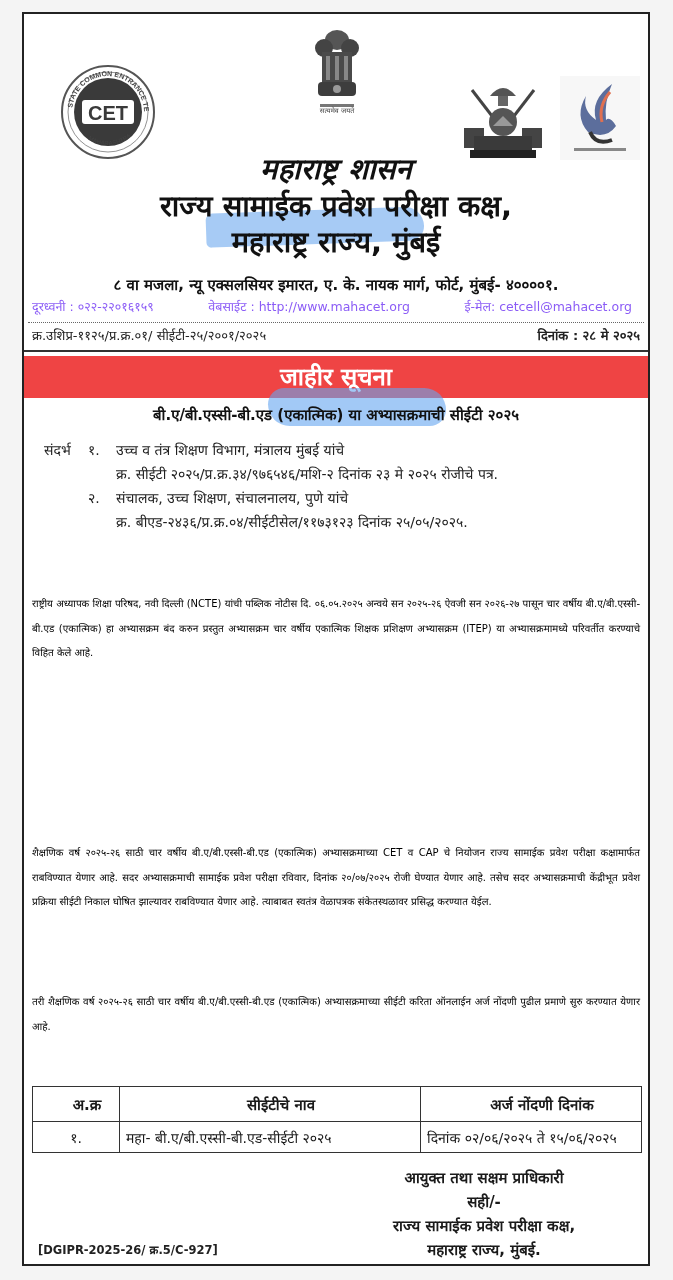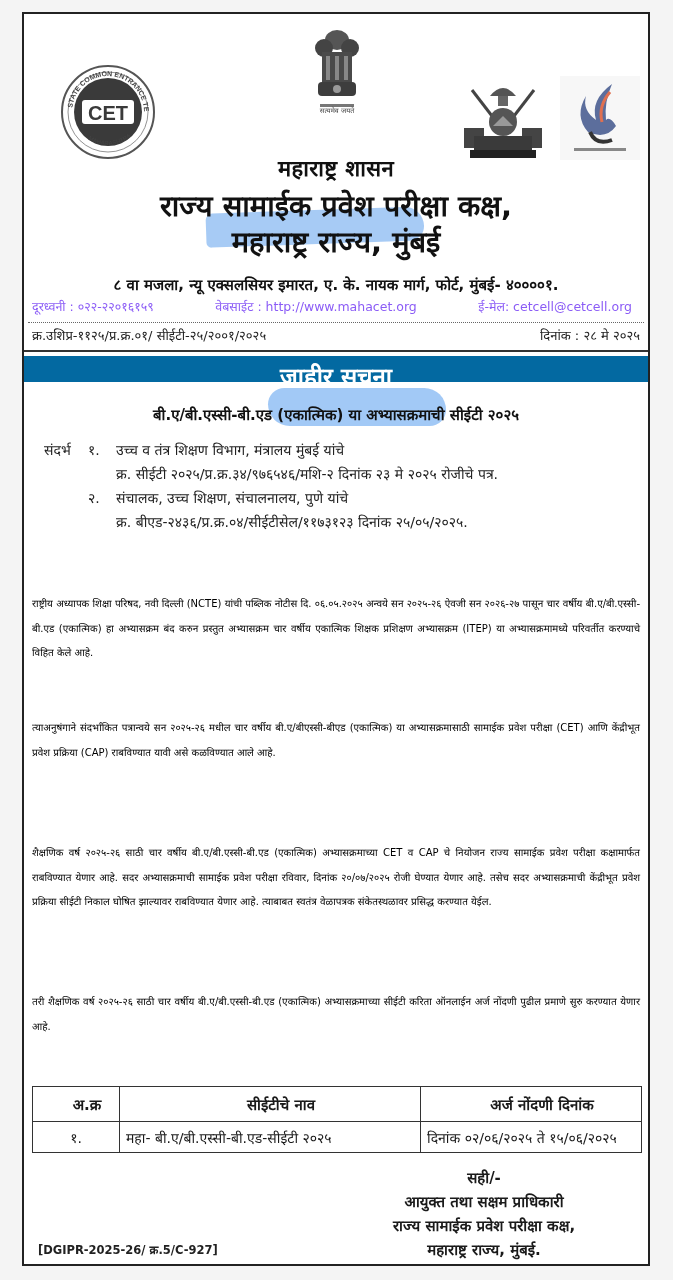--- a/index.html
+++ b/index.html
@@ -59,24 +59,25 @@
       height: 84px;
       background: #f7f7f7;
     }
     .gov-title {
       position: absolute;
       left: 0;
       right: 0;
       top: 138px;
       text-align: center;
       font-weight: bold;
-      font-size: 22px;
+      font-size: 29px;
       line-height: 34px;
       letter-spacing: 0.3px;
       color: #111;
+      font-style: italic;
     }
     .org-title {
       position: absolute;
       left: 0;
       right: 0;
       top: 174px;
       text-align: center;
       font-weight: bold;
       font-size: 29px;
       line-height: 36px;
@@ -132,36 +133,36 @@
       position: absolute;
       left: 8px;
       right: 8px;
       top: 312px;
       display: flex;
       justify-content: space-between;
       font-size: 13px;
       line-height: 20px;
       color: #222;
     }
-    .ref-row .date { font-weight: normal; text-align: center; }
+    .ref-row .date { font-weight: bold; text-align: center; }
     .solid-rule {
       position: absolute;
       left: 0;
       right: 0;
       top: 336px;
       border-top: 2px solid #333;
     }
     
     .banner {
       position: absolute;
       left: 0;
       right: 0;
       top: 342px;
-      height: 26px;
-      background: #0369a1;
+      height: 42px;
+      background: #ef4444;
       color: #fff;
       text-align: center;
       font-size: 24px;
       line-height: 42px;
       font-weight: bold;
     }
     .banner-highlight {
       position: absolute;
       left: 244px;
       top: 374px;
@@ -342,21 +343,21 @@
     <div class="org-title">
       <span class="line">राज्य सामाईक प्रवेश परीक्षा कक्ष,</span>
       <span class="line">महाराष्ट्र राज्य, मुंबई</span>
     </div>
 
     <div class="address">८ वा मजला, न्यू एक्सलसियर इमारत, ए. के. नायक मार्ग, फोर्ट, मुंबई- ४००००१.</div>
 
     <div class="contact">
       <span>दूरध्वनी : ०२२-२२०१६१५९</span>
       <span>वेबसाईट : http://www.mahacet.org</span>
-      <span>ई-मेल: cetcell@cetcell.org</span>
+      <span>ई-मेल: cetcell@mahacet.org</span>
     </div>
 
     <div class="dotted-rule"></div>
 
     <div class="ref-row">
       <span>क्र.उशिप्र-११२५/प्र.क्र.०१/ सीईटी-२५/२००१/२०२५</span>
       <span class="date">दिनांक : २८ मे २०२५</span>
     </div>
 
     <div class="solid-rule"></div>
@@ -373,21 +374,20 @@
       <span class="num">१.</span><span>उच्च व तंत्र शिक्षण विभाग, मंत्रालय मुंबई यांचे</span>
       <span class="sub">क्र. सीईटी २०२५/प्र.क्र.३४/९७६५४६/मशि-२ दिनांक २३ मे २०२५ रोजीचे पत्र.</span>
     </div>
     <div class="item">
       <span class="num">२.</span><span>संचालक, उच्च शिक्षण, संचालनालय, पुणे यांचे</span>
       <span class="sub">क्र. बीएड-२४३६/प्र.क्र.०४/सीईटीसेल/११७३१२३ दिनांक २५/०५/२०२५.</span>
     </div>
   </div>
 
   <p class="para p1">राष्ट्रीय अध्यापक शिक्षा परिषद, नवी दिल्ली (NCTE) यांची पब्लिक नोटीस दि. ०६.०५.२०२५ अन्वये सन २०२५-२६ ऐवजी सन २०२६-२७ पासून चार वर्षीय बी.ए/बी.एस्सी-बी.एड (एकात्मिक) हा अभ्यासक्रम बंद करुन प्रस्तुत अभ्यासक्रम चार वर्षीय एकात्मिक शिक्षक प्रशिक्षण अभ्यासक्रम (ITEP) या अभ्यासक्रमामध्ये परिवर्तीत करण्याचे विहित केले आहे.</p>
-  <p class="para p2">त्याअनुषंगाने संदर्भांकित पत्रान्वये सन २०२५-२६ मधील चार वर्षीय बी.ए/बीएस्सी-बीएड (एकात्मिक) या अभ्यासक्रमासाठी सामाईक प्रवेश परीक्षा (CET) आणि केंद्रीभूत प्रवेश प्रक्रिया (CAP) राबविण्यात यावी असे कळविण्यात आले आहे.</p>
   <p class="para p3">शैक्षणिक वर्ष २०२५-२६ साठी चार वर्षीय बी.ए/बी.एस्सी-बी.एड (एकात्मिक) अभ्यासक्रमाच्या CET व CAP चे नियोजन राज्य सामाईक प्रवेश परीक्षा कक्षामार्फत राबविण्यात येणार आहे. सदर अभ्यासक्रमाची सामाईक प्रवेश परीक्षा रविवार, दिनांक २०/०७/२०२५ रोजी घेण्यात येणार आहे. तसेच सदर अभ्यासक्रमाची केंद्रीभूत प्रवेश प्रक्रिया सीईटी निकाल घोषित झाल्यावर राबविण्यात येणार आहे. त्याबाबत स्वतंत्र वेळापत्रक संकेतस्थळावर प्रसिद्ध करण्यात येईल.</p>
   <p class="para p4">तरी शैक्षणिक वर्ष २०२५-२६ साठी चार वर्षीय बी.ए/बी.एस्सी-बी.एड (एकात्मिक) अभ्यासक्रमाच्या सीईटी करिता ऑनलाईन अर्ज नोंदणी पुढील प्रमाणे सुरु करण्यात येणार आहे.</p>
 
   <div class="table-wrap">
     <table>
       <thead>
         <tr>
           <th class="col1">अ.क्र</th>
           <th class="col2">सीईटीचे नाव</th>
           <th>अर्ज नोंदणी दिनांक</th>
@@ -397,20 +397,20 @@
         <tr>
           <td class="c">१.</td>
           <td>महा- बी.ए/बी.एस्सी-बी.एड-सीईटी २०२५</td>
           <td>दिनांक ०२/०६/२०२५ ते १५/०६/२०२५</td>
         </tr>
       </tbody>
     </table>
   </div>
 
   <div class="signature">
+    <div>आयुक्त तथा सक्षम प्राधिकारी</div>
     <div>सही/-</div>
-    <div>आयुक्त तथा सक्षम प्राधिकारी</div>
     <div>राज्य सामाईक प्रवेश परीक्षा कक्ष,</div>
     <div>महाराष्ट्र राज्य, मुंबई.</div>
   </div>
 
   <div class="footer-code">[DGIPR-2025-26/ क्र.5/C-927]</div>
 </div>
 
 </body></html>

